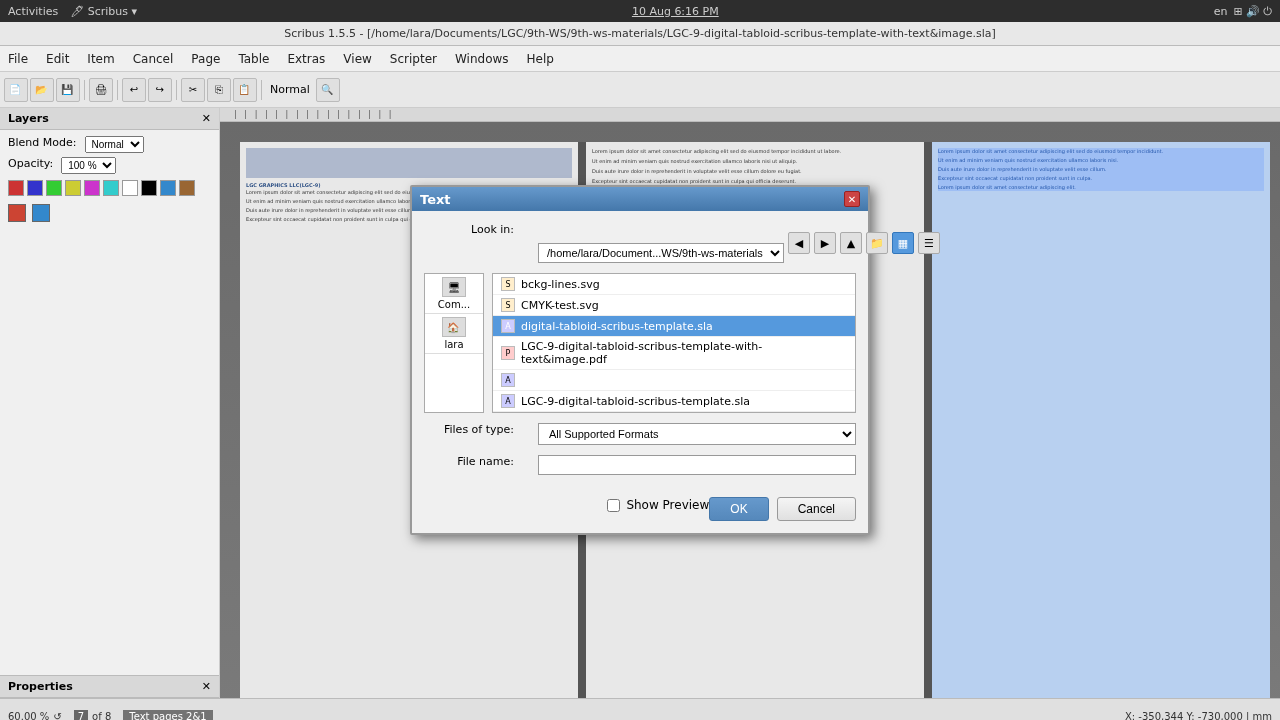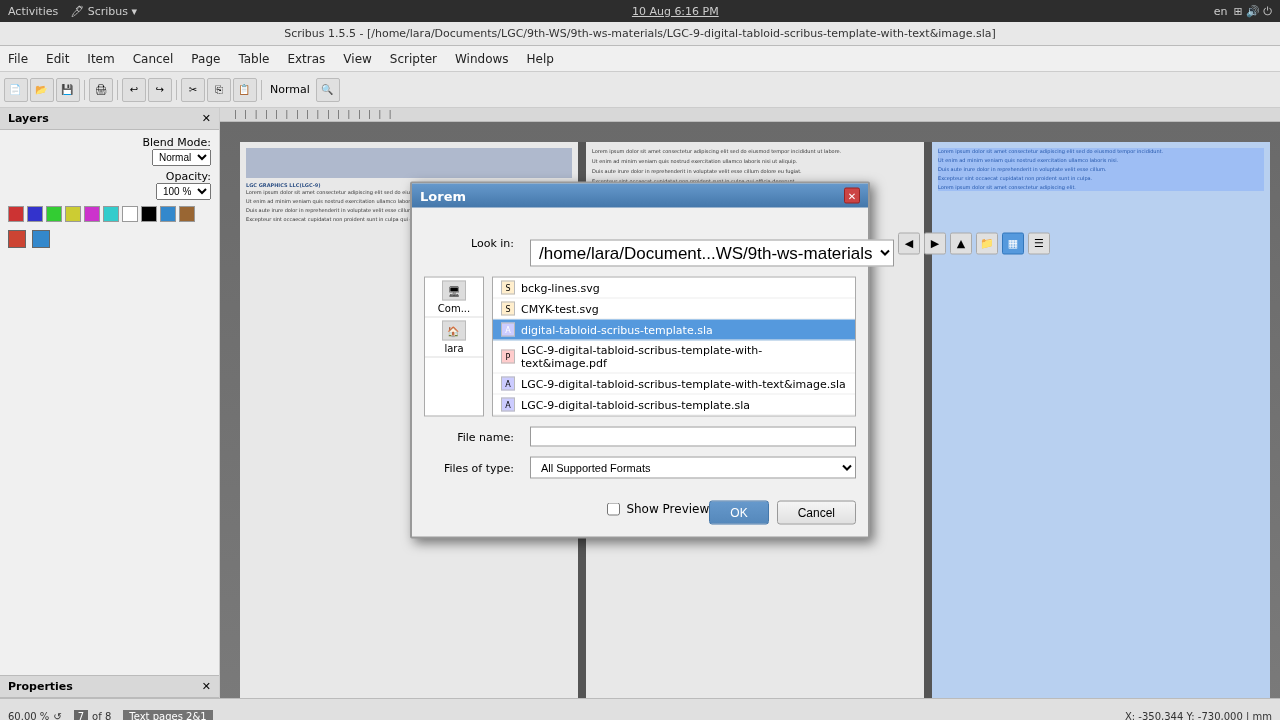--- a/index.html
+++ b/index.html
@@ -109,25 +109,24 @@
       display: flex;
       justify-content: space-between;
       align-items: center;
     }
     .layers-content {
       flex: 1;
       padding: 4px;
     }
     .blend-row {
       display: flex;
-      align-items: flex-end;
-      gap: 0;
+      align-items: flex-start;
+      gap: 8px;
       padding: 2px 4px;
       font-size: 11px;
-      flex-direction: column;
     }
     .blend-select {
       font-size: 10px;
       padding: 1px 2px;
     }
     .swatch-row {
       display: flex;
       gap: 3px;
       padding: 4px;
       flex-wrap: wrap;
@@ -262,40 +261,39 @@
       cursor: pointer;
       display: flex;
       align-items: center;
       justify-content: center;
     }
     .dialog-body {
       padding: 12px;
     }
     .dialog-row {
       display: flex;
-      align-items: center;
       margin-bottom: 10px;
-      gap: 16px;
+      gap: 24px;
     }
     .dialog-label {
       width: 90px;
       font-size: 11px;
       text-align: right;
       flex-shrink: 0;
     }
     .dialog-lookin {
       flex: 1;
       display: flex;
       align-items: center;
       gap: 4px;
     }
     .lookin-select {
       flex: 1;
       padding: 2px 4px;
-      font-size: 17px;
+      font-size: 11px;
       border: 1px solid #999;
       background: #fff;
       margin-top: 20px;
     }
     .toolbar-mini-btn {
       width: 22px;
       height: 22px;
       background: #e0e0e0;
       border: 1px solid #aaa;
       border-radius: 2px;
@@ -579,21 +577,21 @@
   </div>
   <div class="status-bar-item" style="margin-left:auto;">
     <span>X: -350,344   Y: -730,000   |   mm</span>
   </div>
 </div>
 
 <div class="dialog-overlay">
   <div class="dialog">
 
     <div class="dialog-title-bar">
-      <span>Lorem</span>
+      <span>Text</span>
       <div class="dialog-close-btn">✕</div>
     </div>
 
     <div class="dialog-body">
 
       <div class="dialog-row">
         <span class="dialog-label">Look in:</span>
         <div class="dialog-lookin">
           <select class="lookin-select">
             <option>/home/lara/Document...WS/9th-ws-materials</option>
@@ -632,44 +630,43 @@
           <div class="file-item selected">
             <div class="file-icon sla">A</div>
             <span>digital-tabloid-scribus-template.sla</span>
           </div>
           <div class="file-item">
             <div class="file-icon pdf">P</div>
             <span>LGC-9-digital-tabloid-scribus-template-with-text&amp;image.pdf</span>
           </div>
           <div class="file-item">
             <div class="file-icon sla">A</div>
-            <span>LGC-9-digital-tabloid-scribus-template-with-text&amp;image.sla</span>
           </div>
           <div class="file-item">
             <div class="file-icon sla">A</div>
             <span>LGC-9-digital-tabloid-scribus-template.sla</span>
           </div>
         </div>
-      </div>
-
-      <div class="dialog-row">
-        <span class="dialog-label">File name:</span>
-        <input class="dialog-input" type="text" value="" style="">
       </div>
 
       <div class="dialog-row">
         <span class="dialog-label">Files of type:</span>
         <select class="dialog-select">
           <option>All Supported Formats</option>
           <option>Scribus Files (*.sla)</option>
           <option>PDF Files (*.pdf)</option>
           <option>SVG Files (*.svg)</option>
         </select>
       </div>
 
+      <div class="dialog-row">
+        <span class="dialog-label">File name:</span>
+        <input class="dialog-input" type="text" value="" style="">
+      </div>
+
       <div style="display:flex;justify-content:flex-end;align-items:center;margin-top:8px;">
         <div class="checkbox-row">
           <input type="checkbox" id="showPreview" style="">
           <label for="showPreview">Show Preview</label>
         </div>
         <div class="dialog-buttons">
           <button class="dialog-btn primary">OK</button>
           <button class="dialog-btn">Cancel</button>
         </div>
       </div>

